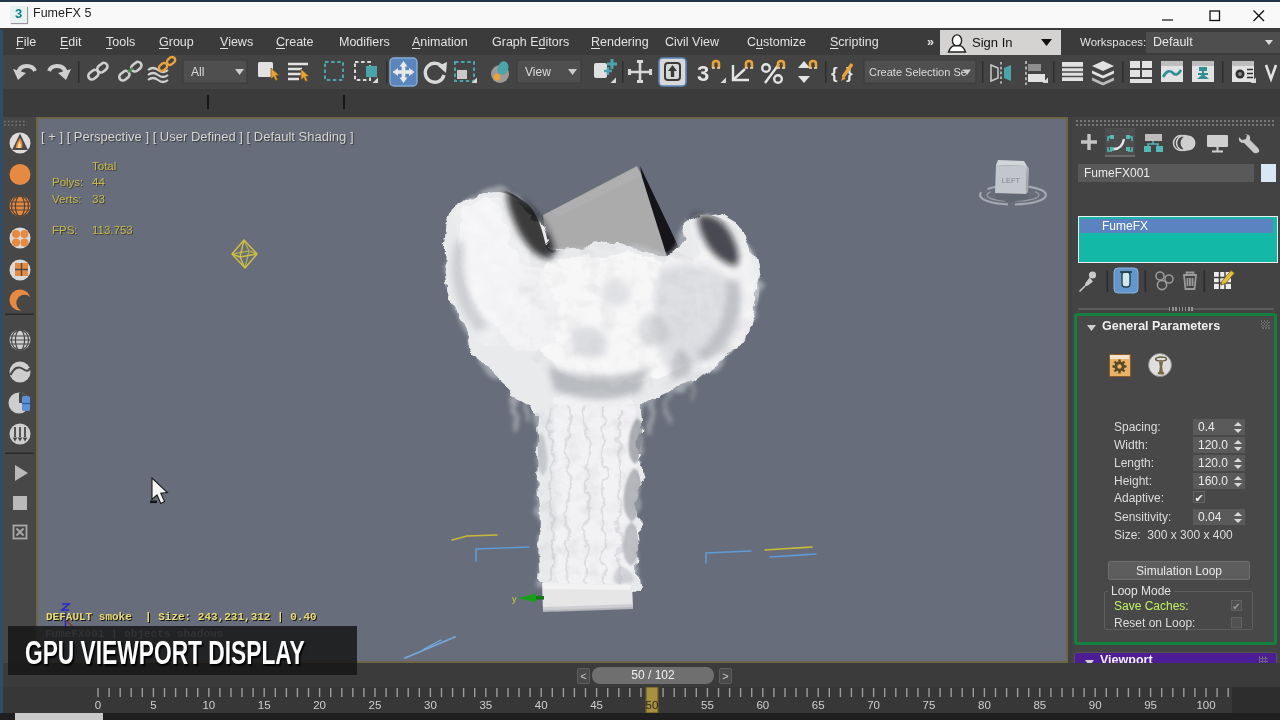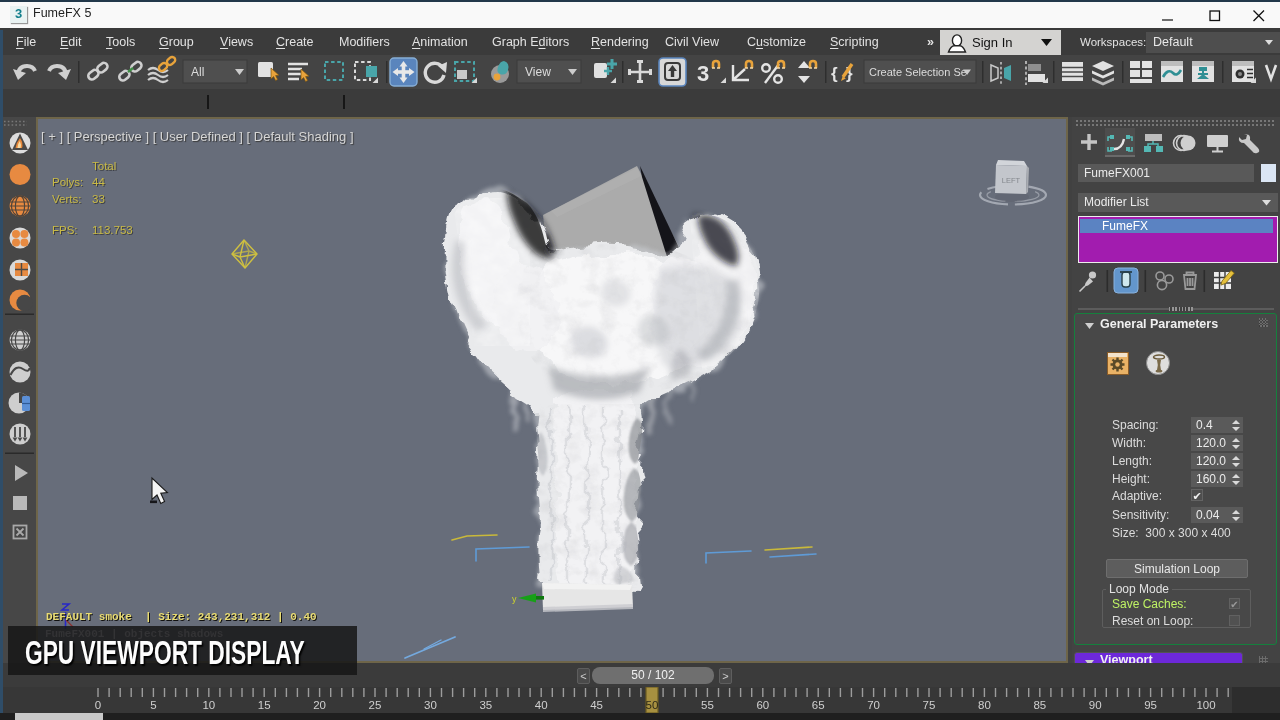--- a/index.html
+++ b/index.html
@@ -591,26 +591,21 @@
           <circle cx="109" cy="14" r="7.5"></circle>
           <circle cx="112" cy="14" r="7.5"></circle>
         </g>
       <circle cx="116" cy="14" r="7.5" fill="#cfcfcf"></circle>
       <rect x="135" y="6" width="21" height="12" rx="1" fill="#cfcfcf"></rect>
       <path d="M145.5 18v4M140 22.5h11" stroke="#cfcfcf" stroke-width="2"></path>
       <path d="M172 6 q7 -2 6 5 l8 8 q3 4 -1 5 q-3 1 -5 -2 l-8 -8 q-6 0 -5 -6 l3 3 4 -1 1 -4 z" fill="#c9c9c9"></path>
     </svg>
     <div class="abs" style="left:6px;top:47px;width:176px;height:18px;background:#595959;color:#ebebeb;font-size:12px;line-height:18px;padding-left:6px;">FumeFX001</div>
     <div class="abs" style="left:189px;top:47px;width:15px;height:18px;background:#dbe6f4;"></div>
-    <div class="abs" style="left:6px;top:76px;width:200px;height:19px;background:#595959;color:#ebebeb;font-size:12px;line-height:19px;padding-left:6px;">Modifier List
-      <svg style="position:absolute;right:6px;top:7px" width="10" height="6">
-          <path d="M0 0h9L4.5 5.5z" fill="#ddd"></path>
-        </svg>
-    </div>
-    <div class="abs" style="left:6px;top:99px;width:200px;height:47px;background:#a21caf;border:1.5px solid #ededed;">
+    <div class="abs" style="left:6px;top:99px;width:200px;height:47px;background:#14b8a6;border:1.5px solid #ededed;">
       <div class="abs" style="left:1px;top:2px;width:193px;height:14px;background:#5b83c2;color:#fff;font-size:12px;line-height:14px;padding-left:22px;">FumeFX</div>
     </div>
     <svg class="abs" style="left:0;top:150px" width="208" height="28" viewBox="0 0 208 28">
       <circle cx="20.5" cy="8" r="3.6" fill="#c9c9c9"></circle>
       <path d="M17.5 10.5 L13.5 16 L12.5 19.5 L16 18.5 L21 14.5" fill="#c9c9c9"></path>
       <path d="M13 19 L7.5 24.5" stroke="#c9c9c9" stroke-width="1.6"></path>
       <rect x="34.5" y="3" width="1.6" height="22" fill="#2c2c2c"></rect>
       <rect x="42" y="1" width="24" height="25" rx="4" fill="#6396cc" stroke="#8ab2dd"></rect>
       <rect x="50" y="5" width="8" height="15" rx="3" fill="#cfe8ee" stroke="#28404a" stroke-width="1.4"></rect>
       <path d="M48 5 h12" stroke="#28404a" stroke-width="1.8"></path>
@@ -627,21 +622,21 @@
       </g>
       <rect x="131.5" y="3" width="1.6" height="22" fill="#2c2c2c"></rect>
       <rect x="142" y="5" width="17" height="17" fill="#ededed"></rect>
       <g stroke="#3c3c3c" stroke-width="1.4">
           <path d="M142 10.5h17M147.5 5v17M153 5v17M142 16h17"></path>
         </g>
       <path d="M150 14 L159 3.5 l3.4 2.6 L153.5 16.5 l-4.6 1.6 z" fill="#e5c03c" stroke="#7c6414" stroke-width="0.8"></path>
     </svg>
     <div class="abs" style="left:6px;top:191px;width:196px;height:1.5px;background:#5c5c5c;"></div>
     <div class="abs" style="left:97px;top:189.5px;width:24px;height:4px;background:repeating-linear-gradient(90deg,#969696 0 1.4px,#3f3f3f 1.4px 3.2px);"></div>
-    <div class="abs" style="left:2px;top:196px;width:203px;height:332px;background:#484848;border:1px solid #15803d;border-radius:3px;">
+    <div class="abs" style="left:2px;top:196px;width:203px;height:332px;background:#484848;border:3px solid #15803d;border-radius:3px;">
       <svg class="abs" style="left:10px;top:8px" width="10" height="8">
           <path d="M0 1h9L4.5 7z" fill="#cfcfcf"></path>
         </svg>
       <div class="abs" style="left:25px;top:3px;font-size:12.5px;font-weight:bold;color:#f0f0f0;">General Parameters</div>
       <div class="abs" style="left:184px;top:4px;width:9px;height:9px;background:repeating-linear-gradient(90deg,#777 0 1.5px,transparent 1.5px 3px),repeating-linear-gradient(0deg,#777 0 1.5px,transparent 1.5px 3px);background-blend-mode:multiply;opacity:.8"></div>
 
       <div class="abs" style="left:32px;top:38px;width:22px;height:23px;background:#e9b266;border:1.5px solid #8a5c28;">
         <div class="abs" style="left:0px;top:0px;width:19px;height:4px;background:#f3e3cc;"></div>
         <svg class="abs" style="left:1px;top:3px" width="17" height="17" viewBox="0 0 17 17">
           <g fill="#5a4a28">
@@ -692,21 +687,21 @@
 
       <div class="abs" style="left:31px;top:245px;width:142px;height:19px;background:#5d5d5d;border:1px solid #6e6e6e;border-radius:2px;color:#e8e8e8;font-size:12px;text-align:center;line-height:18px;">Simulation Loop</div>
       <fieldset style="position:absolute;left:27px;top:268px;width:149px;height:46px;border:1px solid #5e5e5e;border-radius:2px;">
         <legend style="margin-left:3px;padding:0 3px;font-size:12px;color:#e2e2e2;">Loop Mode</legend>
       </fieldset>
       <div class="abs" style="left:37px;top:283px;font-size:12px;color:#bef264;">Save Caches:</div>
       <div class="abs" style="left:154px;top:284px;width:11px;height:11px;background:#515151;border:1px solid #616161;color:#999;font-size:10px;line-height:11px;text-align:center;">✔</div>
       <div class="abs" style="left:37px;top:300px;font-size:12px;color:#dcdcdc;">Reset on Loop:</div>
       <div class="abs" style="left:154px;top:301px;width:11px;height:11px;background:#515151;border:1px solid #616161;"></div>
     </div>
-    <div class="abs" style="left:2px;top:535px;width:169px;height:14px;background:#6d28d9;border:1px solid #535353;border-radius:3px 3px 0 0;">
+    <div class="abs" style="left:2px;top:535px;width:203px;height:14px;background:#4c1d95;border:1px solid #535353;border-radius:3px 3px 0 0;">
       <svg class="abs" style="left:10px;top:6px" width="10" height="8">
           <path d="M0 1h9L4.5 7z" fill="#cfcfcf"></path>
         </svg>
       <div class="abs" style="left:25px;top:0px;font-size:12.5px;font-weight:bold;color:#f0f0f0;">Viewport</div>
       <div class="abs" style="left:184px;top:3px;width:9px;height:9px;background:repeating-linear-gradient(90deg,#777 0 1.5px,transparent 1.5px 3px),repeating-linear-gradient(0deg,#777 0 1.5px,transparent 1.5px 3px);opacity:.8"></div>
     </div>
   </div>
   <div class="abs" id="framerow">
     <div class="abs" style="left:577px;top:5px;width:13px;height:16px;background:#4a4a4a;border:1px solid #5e5e5e;border-radius:2px;color:#ccc;font-size:11px;text-align:center;line-height:14px;">&lt;</div>
     <div class="abs" style="left:592px;top:4px;width:122px;height:17px;background:#6f6f6f;border-radius:8px;color:#f0f0f0;font-size:12px;text-align:center;line-height:17px;">50 / 102</div>

